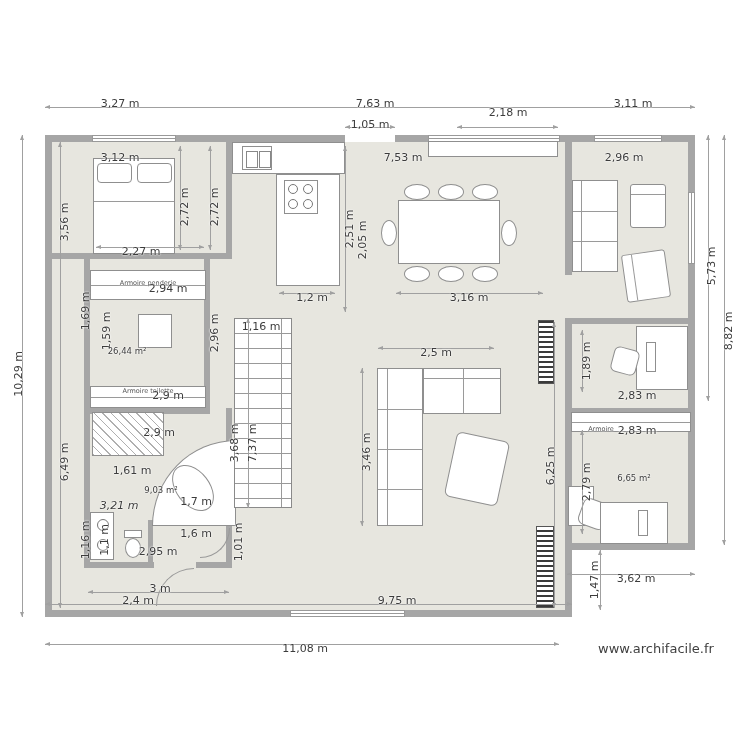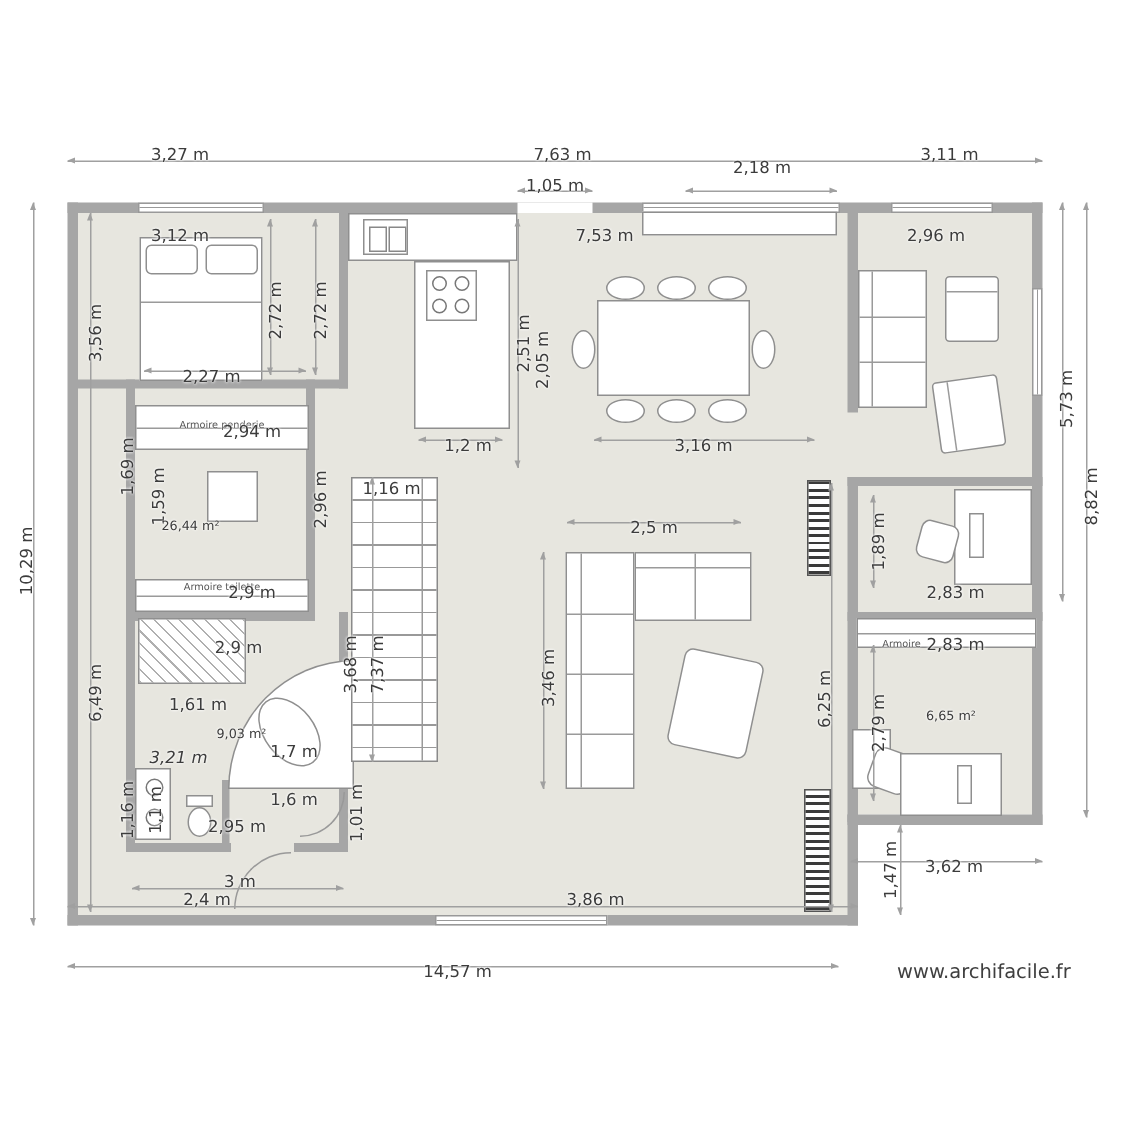--- a/index.html
+++ b/index.html
@@ -238,22 +238,22 @@
       <div class="lbl tiny" style="left: 601px; top: 429px;">Armoire</div>
       <div class="lbl" style="left: 637px; top: 430px;">2,83 m</div>
       <div class="lbl" style="left: 119px; top: 505px; font-style: italic;">3,21 m</div>
       <div class="lbl v" style="left: 85px; top: 540px;">1,16 m</div>
       <div class="lbl v" style="left: 104px; top: 540px;">1,1 m</div>
       <div class="lbl" style="left: 158px; top: 551px;">2,95 m</div>
       <div class="lbl" style="left: 196px; top: 533px;">1,6 m</div>
       <div class="lbl v" style="left: 238px; top: 542px;">1,01 m</div>
       <div class="lbl" style="left: 160px; top: 588px;">3 m</div>
       <div class="lbl" style="left: 138px; top: 600px;">2,4 m</div>
-      <div class="lbl" style="left: 397px; top: 600px;">3,86 m</div>
-      <div class="lbl" style="left: 305px; top: 648px;">14,57 m</div>
+      <div class="lbl" style="left: 397px; top: 600px;">9,75 m</div>
+      <div class="lbl" style="left: 305px; top: 648px;">11,08 m</div>
       <div class="lbl" style="left: 636px; top: 578px;">3,62 m</div>
       <div class="lbl v" style="left: 594px; top: 580px;">1,47 m</div>
       <div class="lbl v" style="left: 728px; top: 331px;">8,82 m</div>
       <div class="lbl v" style="left: 711px; top: 266px;">5,73 m</div>
     </div>
 
   <div class="watermark" style="left:598px;top:641px;">www.archifacile.fr</div>
 </div>
 
 </body></html>

